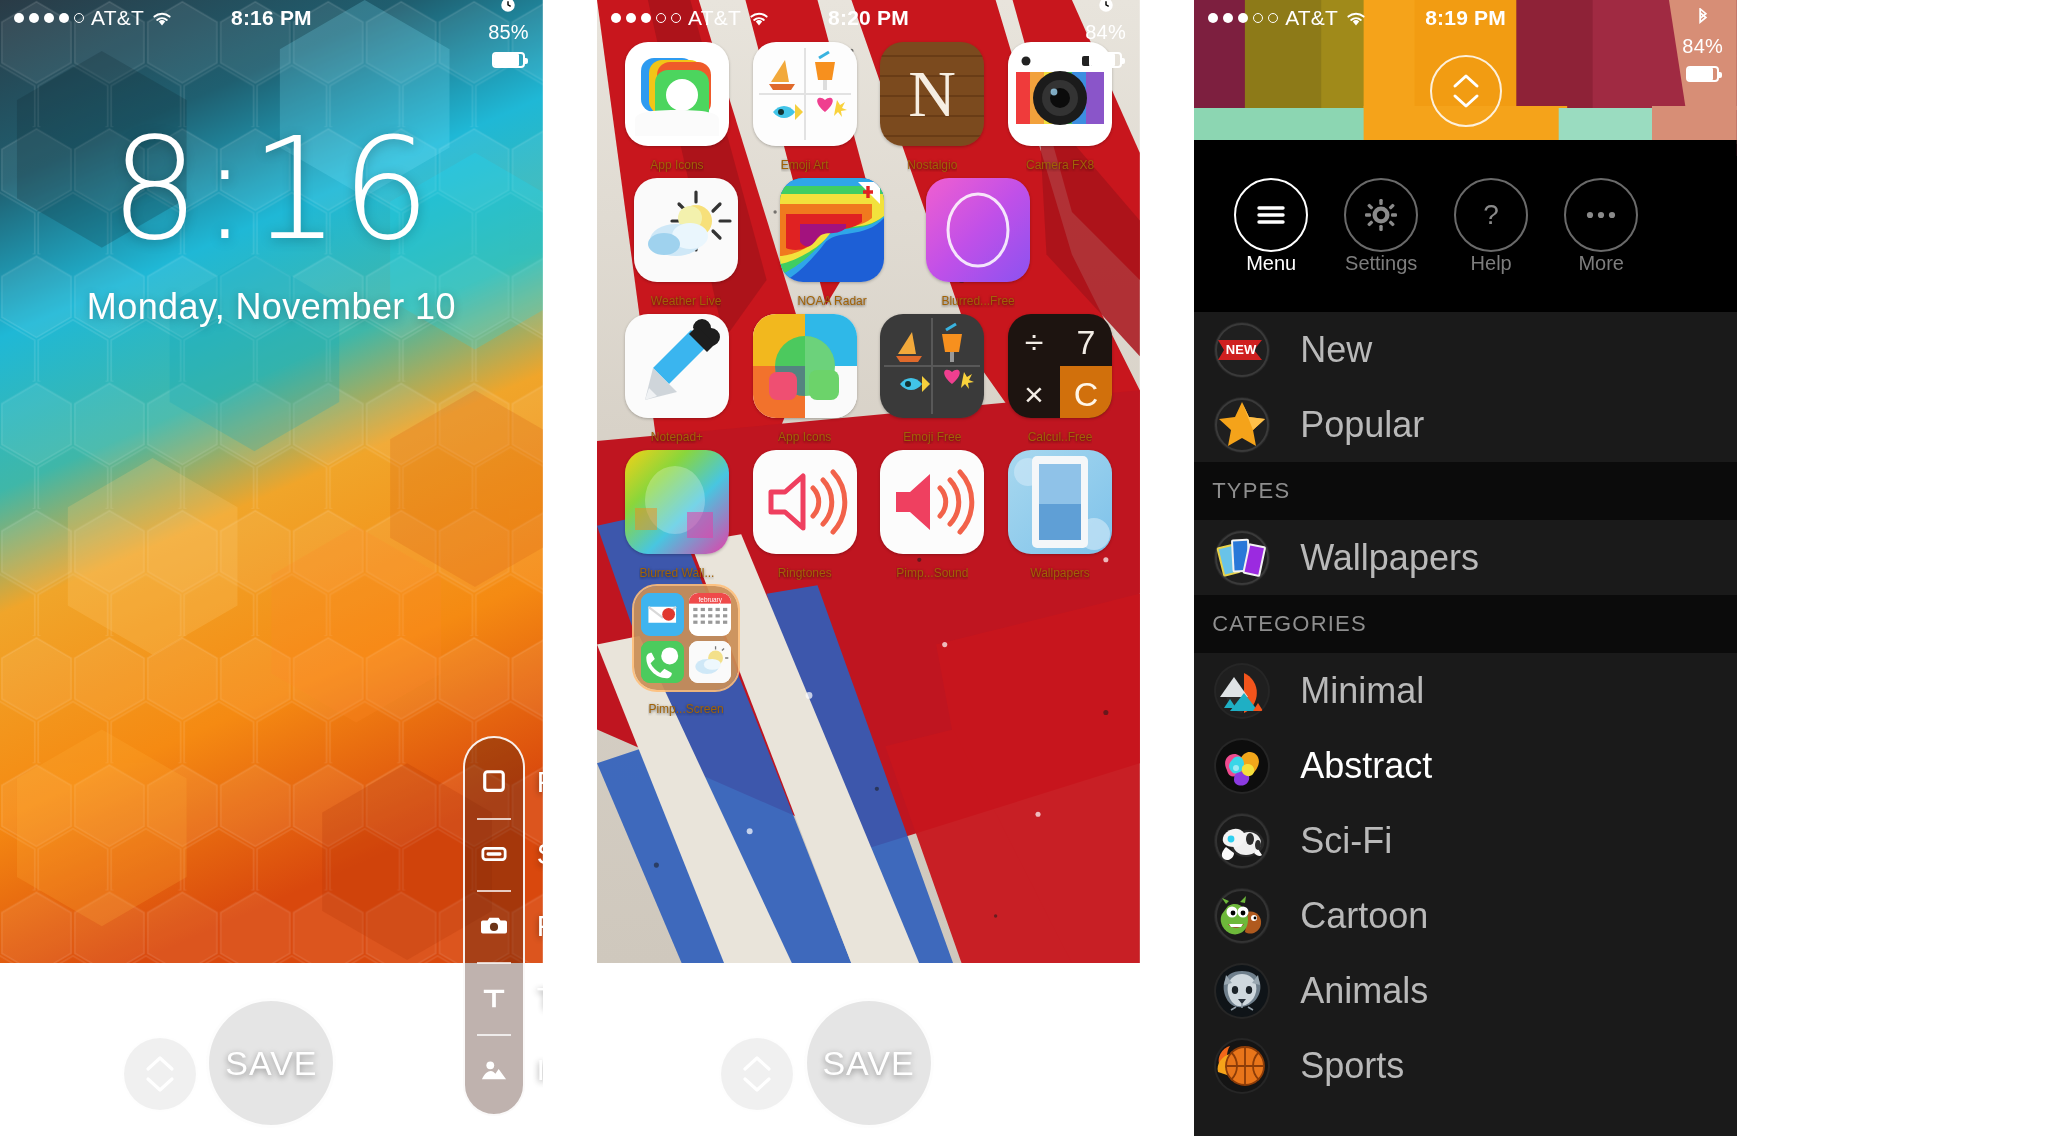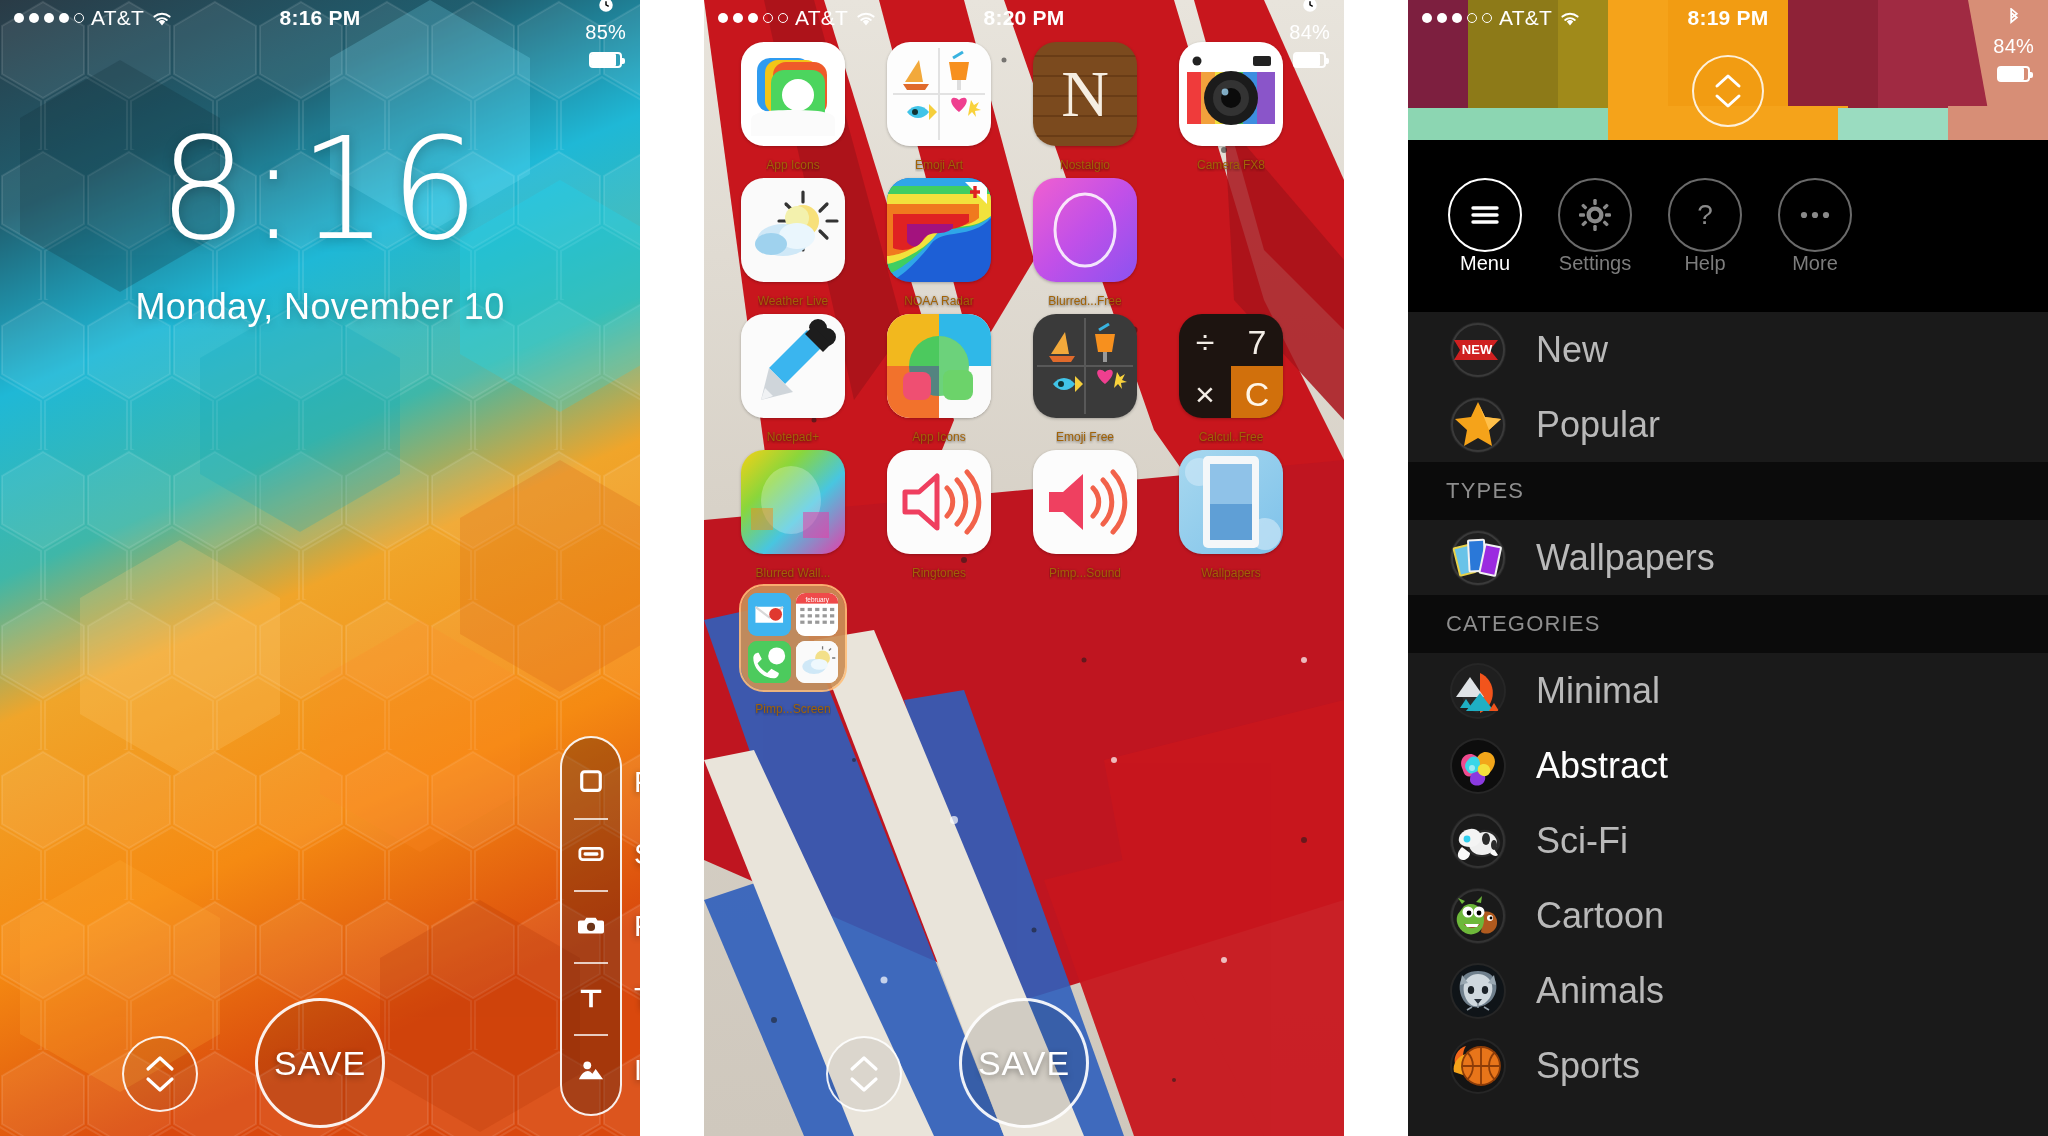--- a/index.html
+++ b/index.html
@@ -1,19 +1,19 @@
 <!DOCTYPE html>
 <html><head>
 <meta charset="utf-8">
 <style>
   * { margin:0; padding:0; box-sizing:border-box; }
   html,body { width:2048px; height:1136px; background:#ffffff; overflow:hidden; }
   body { font-family:"Liberation Sans", sans-serif; }
 
-  .stage { position:relative; width:2048px; height:1136px; background:#fff; display:flex; }
+  .stage { position:relative; width:1737px; height:1136px; background:#fff; display:flex; }
 
   
   .panel { position:relative; height:1136px; overflow:hidden; }
   .p1 { width:640px; }
   .gap { width:64px; height:1136px; background:#ffffff; }
   .p2 { width:640px; }
   .p3 { width:640px; }
 
   
   .statusbar { position:absolute; top:0; left:0; right:0; height:36px;
@@ -82,26 +82,26 @@
   .topnav { position:absolute; top:156px; left:0; right:0; height:156px; background:#000;
      display:flex; align-items:flex-start; padding:22px 0 0 22px; }
   .navitem { width:110px; display:flex; flex-direction:column; align-items:center; }
   .navcirc { width:74px; height:74px; border-radius:50%; border:2.5px solid #6a6a6a;
      display:flex; align-items:center; justify-content:center; }
   .navitem.active .navcirc { border-color:#fff; }
   .navlbl { font-size:20px; color:#7d7d7d; }
   .navitem.active .navlbl { color:#fff; }
 
   .menu { position:absolute; top:312px; left:0; right:0; bottom:0; background:#1a1a1a; }
-  .mrow { height:75px; display:flex; align-items:center; padding-left:42px; }
+  .mrow { height:75px; display:flex; align-items:center; padding-left:20px; }
   .mrow .mico { width:56px; height:56px; border-radius:50%; margin-right:30px; position:relative;
      overflow:hidden; flex:0 0 56px; background:#262626; }
   .mrow .mlbl { font-size:36px; color:#b9b9b9; font-weight:400; }
   .mrow.sel .mlbl { color:#ffffff; }
-  .mhead { height:58px; background:#0b0b0b; display:flex; align-items:center; padding-left:38px;
+  .mhead { height:58px; background:#0b0b0b; display:flex; align-items:center; padding-left:18px;
      font-size:22px; color:#8e8e8e; letter-spacing:1.2px; }
 
   
   svg { display:block; }
 </style>
 </head>
 <body>
 
 <div class="stage">
 

